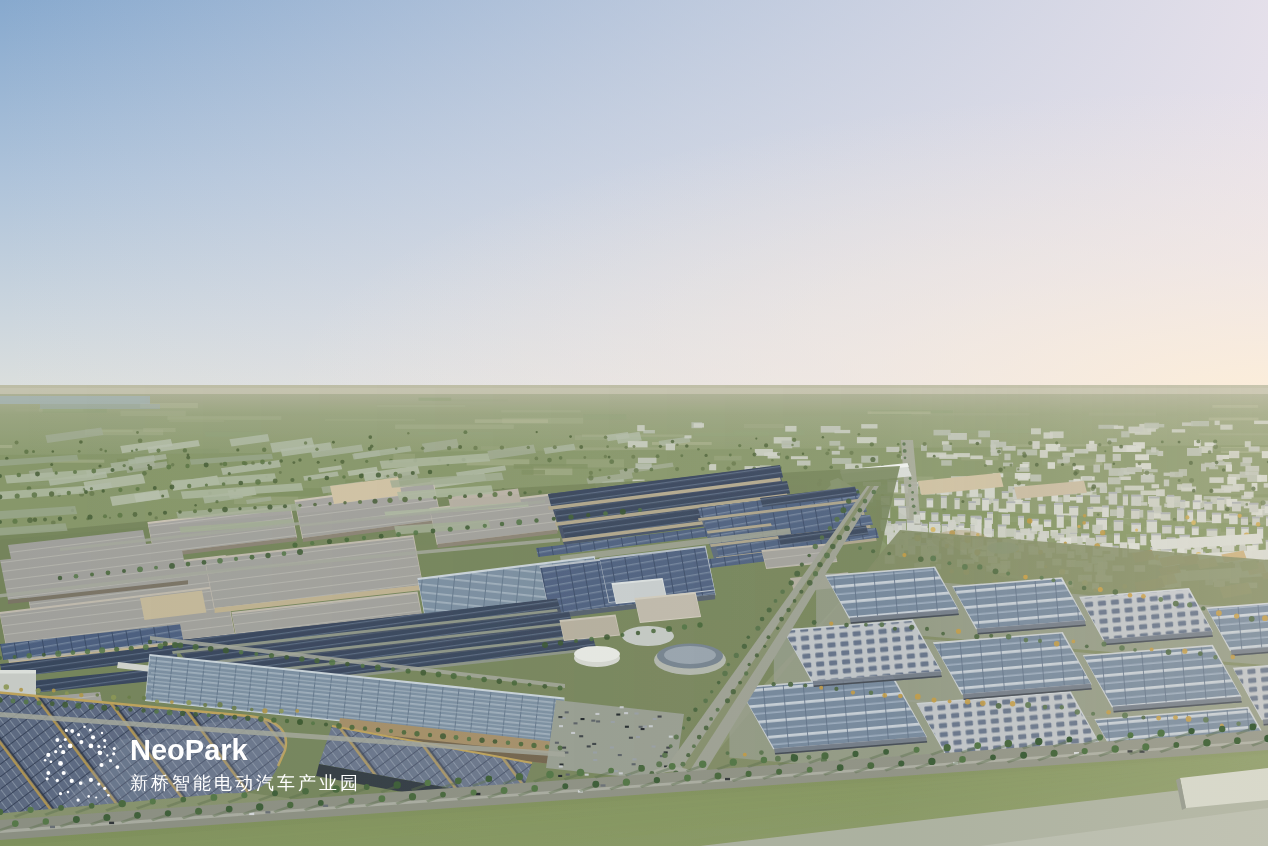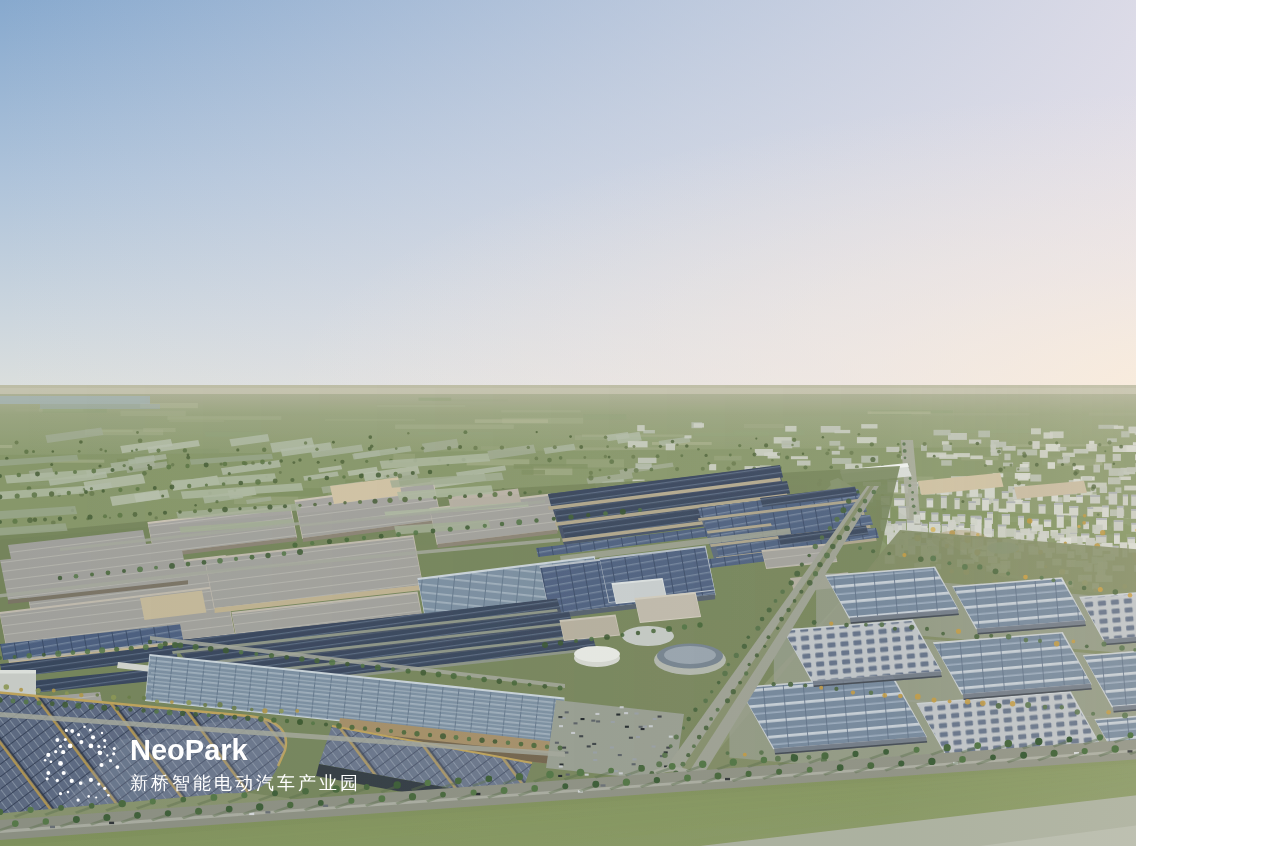--- a/index.html
+++ b/index.html
@@ -1,14 +1,14 @@
 <!DOCTYPE html>
 <html><head><meta charset="utf-8"><style>
 html,body{margin:0;padding:0;}
-.wrap{position:relative;width:1136px;height:846px;overflow:hidden;font-family:"Liberation Sans",sans-serif;}
+.wrap{position:relative;width:1268px;height:846px;overflow:hidden;font-family:"Liberation Sans",sans-serif;}
 </style></head><body>
 <div class="wrap">
 <svg width="1268" height="846" viewBox="0 0 1268 846" xmlns="http://www.w3.org/2000/svg">
 <defs>
 <linearGradient id="skyV" x1="0" y1="0" x2="0" y2="1">
  <stop offset="0" stop-color="#87a9ce"></stop>
  <stop offset="0.45" stop-color="#aec3da"></stop>
  <stop offset="0.8" stop-color="#ccd6de"></stop>
  <stop offset="1" stop-color="#dde0dd"></stop>
 </linearGradient>

